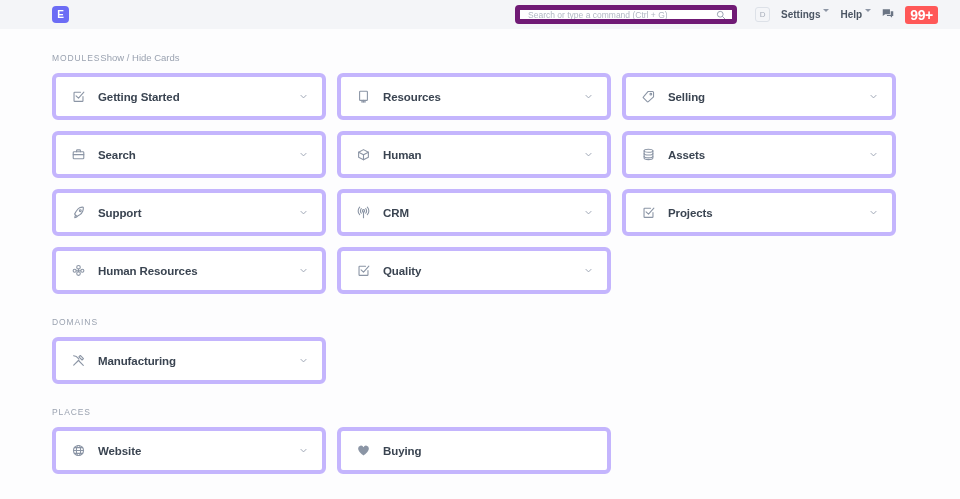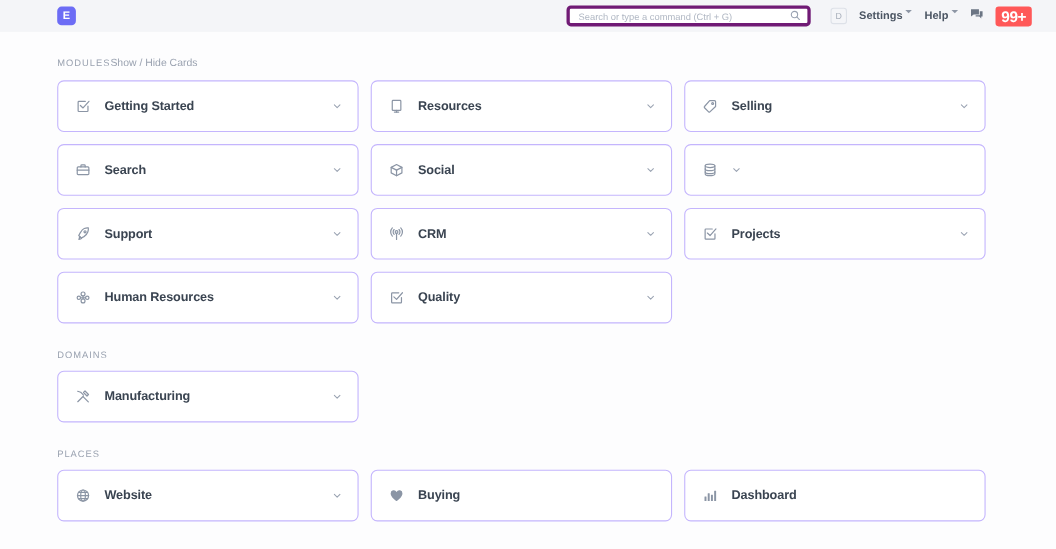--- a/index.html
+++ b/index.html
@@ -41,21 +41,21 @@
     line-height: 1;
     flex: none;
   }
 
   .nav-spacer { flex: 1; }
 
   .search-wrap {
     width: 222px;
     height: 19px;
     background: #ffffff;
-    border: 3px solid #701a75;
+    border: 5px solid #701a75;
     border-radius: 4px;
     display: flex;
     align-items: center;
     padding: 0 6px 0 8px;
     flex: none;
   }
   .search-input {
     flex: 1;
     border: none;
     outline: none;
@@ -154,21 +154,21 @@
 
   .cards {
     display: grid;
     grid-template-columns: repeat(3, 274px);
     gap: 11px 11px;
   }
 
   .card {
     height: 47px;
     background: #ffffff;
-    border: 1px solid #c4b5fd;
+    border: 4px solid #c4b5fd;
     border-radius: 6px;
     display: flex;
     align-items: center;
     padding: 0 14px 0 16px;
     cursor: pointer;
   }
 
   .card-icon {
     width: 13px;
     height: 13px;
@@ -315,37 +315,38 @@
   </div>
 
   <div class="card">
     <span class="card-icon">
               <svg width="13" height="13" viewBox="0 0 16 16" fill="none" stroke="currentColor" stroke-width="1.35" stroke-linecap="round" stroke-linejoin="round">
                 <path d="M14 5.1v6.2L8 14.4l-6-3.1V5.1L8 2z"></path>
                 <polyline points="2,5.1 8,8.2 14,5.1"></polyline>
                 <line x1="8" y1="8.2" x2="8" y2="14.4"></line>
               </svg>
             </span>
-    <span class="card-label">Social</span>
+    <span class="card-label">Human</span>
     <span class="chev">
       <svg width="9" height="9" viewBox="0 0 16 16" fill="none" stroke="currentColor" stroke-width="1.7" stroke-linecap="round" stroke-linejoin="round">
         <polyline points="3.5,6 8,10.5 12.5,6"></polyline>
       </svg>
     </span>
   </div>
 
   <div class="card">
     <span class="card-icon">
               <svg width="13" height="13" viewBox="0 0 16 16" fill="none" stroke="currentColor" stroke-width="1.35" stroke-linecap="round" stroke-linejoin="round">
                 <ellipse cx="8" cy="3.4" rx="5.4" ry="1.9"></ellipse>
                 <path d="M2.6 3.4v3.4c0 1.05 2.42 1.9 5.4 1.9s5.4-.85 5.4-1.9V3.4"></path>
                 <path d="M2.6 6.8v3.4c0 1.05 2.42 1.9 5.4 1.9s5.4-.85 5.4-1.9V6.8"></path>
                 <path d="M2.6 10.2v2.2c0 1.05 2.42 1.9 5.4 1.9s5.4-.85 5.4-1.9v-2.2"></path>
               </svg>
             </span>
+    <span class="card-label">Assets</span>
     <span class="chev">
       <svg width="9" height="9" viewBox="0 0 16 16" fill="none" stroke="currentColor" stroke-width="1.7" stroke-linecap="round" stroke-linejoin="round">
         <polyline points="3.5,6 8,10.5 12.5,6"></polyline>
       </svg>
     </span>
   </div>
 
   <div class="card">
     <span class="card-icon">
               <svg width="13" height="13" viewBox="0 0 16 16" fill="none" stroke="currentColor" stroke-width="1.35" stroke-linecap="round" stroke-linejoin="round">
@@ -486,32 +487,16 @@
               </svg>
             </span>
     <span class="card-label">Buying</span>
     <span class="chev hidden">
       <svg width="9" height="9" viewBox="0 0 16 16" fill="none" stroke="currentColor" stroke-width="1.7" stroke-linecap="round" stroke-linejoin="round">
         <polyline points="3.5,6 8,10.5 12.5,6"></polyline>
       </svg>
     </span>
   </div>
 
-  <div class="card">
-    <span class="card-icon">
-              <svg width="13" height="13" viewBox="0 0 16 16" fill="currentColor">
-                <rect x="1.8" y="9" width="2.2" height="5.2" rx="0.4"></rect>
-                <rect x="5.4" y="5.4" width="2.2" height="8.8" rx="0.4"></rect>
-                <rect x="9" y="7" width="2.2" height="7.2" rx="0.4"></rect>
-                <rect x="12.6" y="2.6" width="2.2" height="11.6" rx="0.4"></rect>
-              </svg>
-            </span>
-    <span class="card-label">Dashboard</span>
-    <span class="chev hidden">
-      <svg width="9" height="9" viewBox="0 0 16 16" fill="none" stroke="currentColor" stroke-width="1.7" stroke-linecap="round" stroke-linejoin="round">
-        <polyline points="3.5,6 8,10.5 12.5,6"></polyline>
-      </svg>
-    </span>
-  </div>
 </div>
   </div>
 </div>
 </div>
 
 </body></html>

